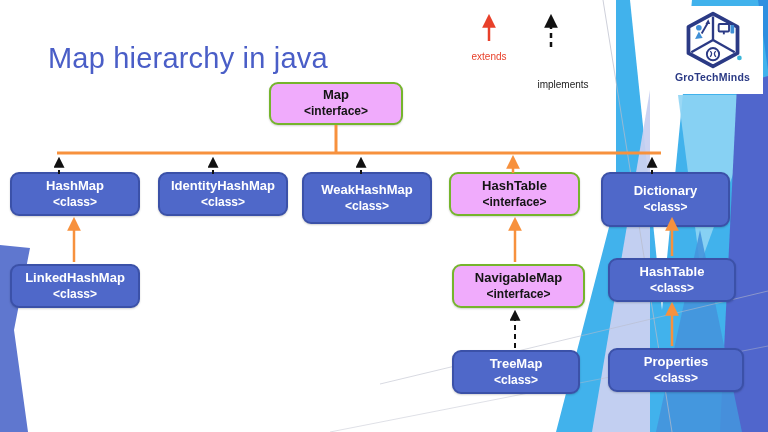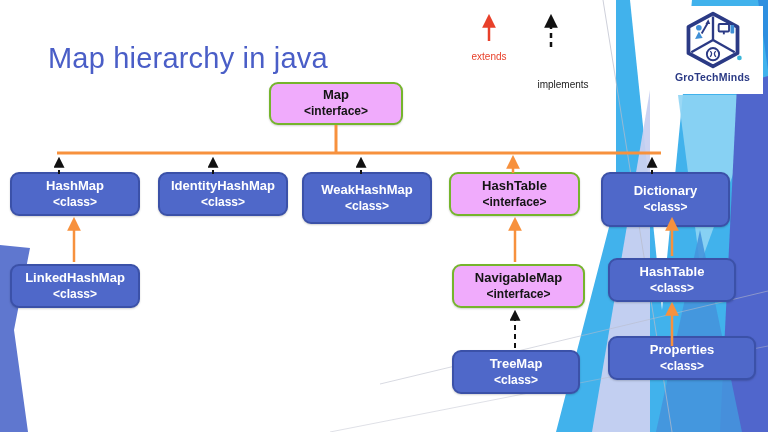--- a/index.html
+++ b/index.html
@@ -131,21 +131,21 @@
   <div class="node clazz" style="left:608px;top:258px;width:128px;height:44px">
     <div class="lbl">HashTable</div>
     <div class="stereo">&lt;class&gt;</div>
   </div>
 
   <div class="node clazz" style="left:452px;top:350px;width:128px;height:44px">
     <div class="lbl">TreeMap</div>
     <div class="stereo">&lt;class&gt;</div>
   </div>
 
-  <div class="node clazz" style="left:608px;top:336px;width:148px;height:44px">
+  <div class="node clazz" style="left:608px;top:348px;width:136px;height:44px">
     <div class="lbl">Properties</div>
     <div class="stereo">&lt;class&gt;</div>
   </div>
 
   <svg class="layer connectors" viewBox="0 0 768 432" xmlns="http://www.w3.org/2000/svg">
     <defs>
       <marker id="ah-orange" viewBox="0 0 10 10" refX="7" refY="5" markerWidth="5.5" markerHeight="5.5" orient="auto">
         <path d="M0,0 L10,5 L0,10 Z" fill="#f7913d"></path>
       </marker>
       <marker id="ah-black" viewBox="0 0 10 10" refX="7" refY="5" markerWidth="5.5" markerHeight="5.5" orient="auto">

